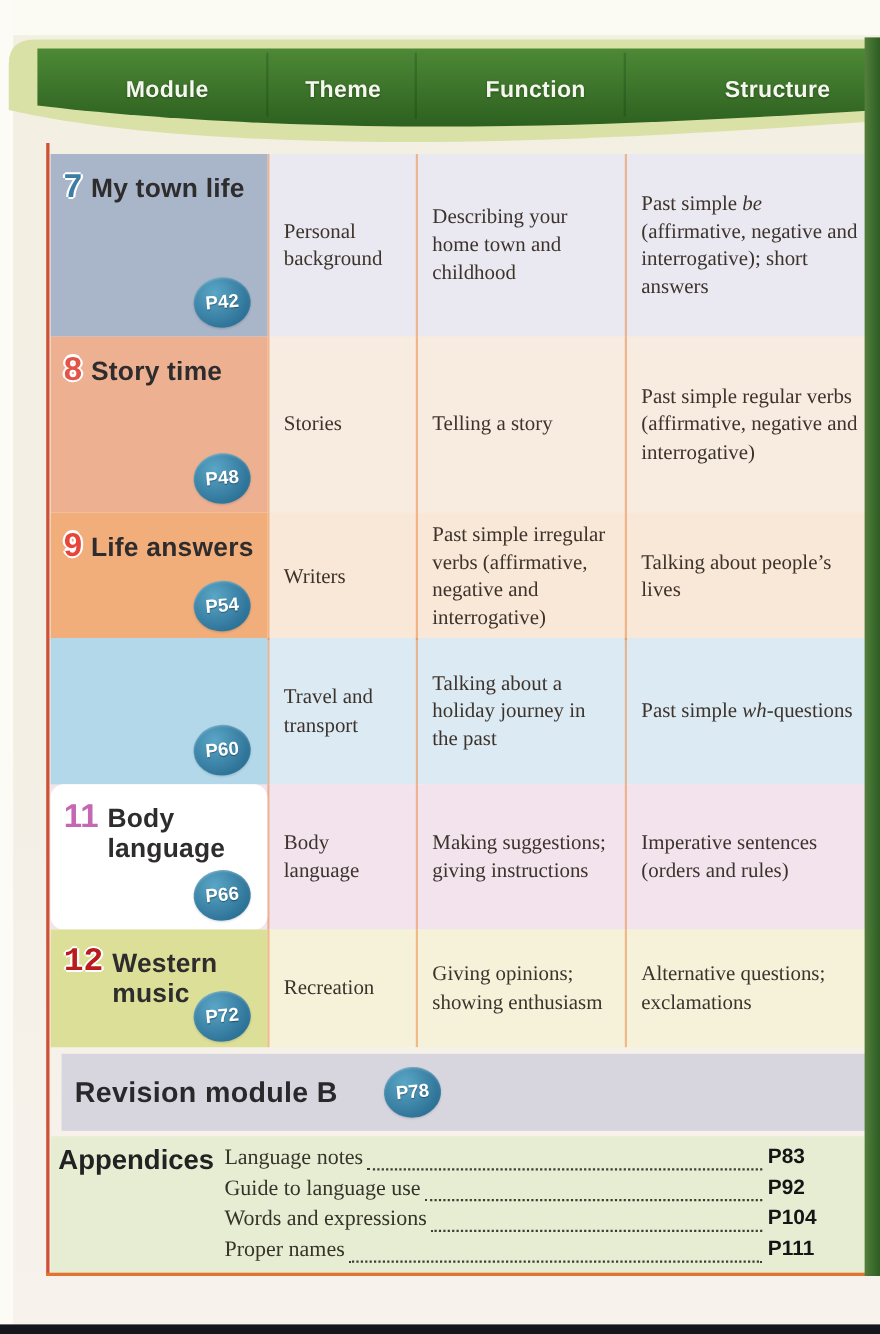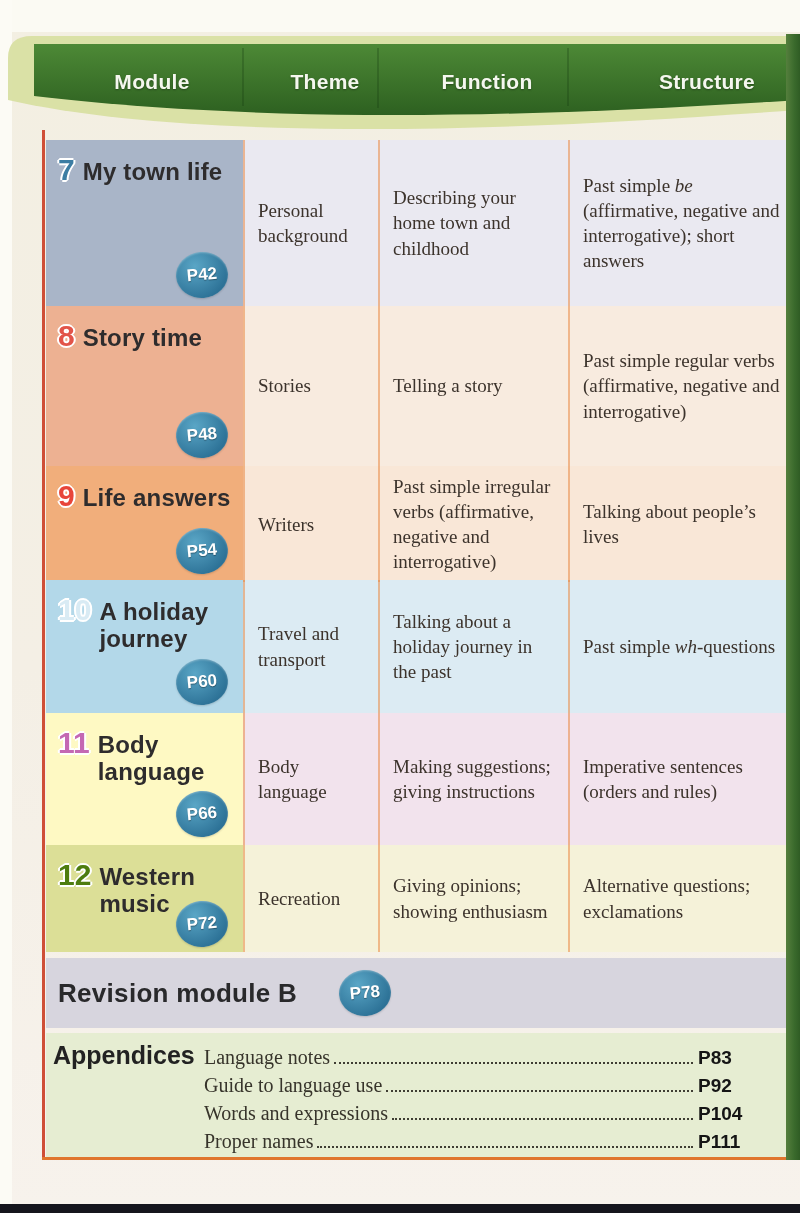--- a/index.html
+++ b/index.html
@@ -40,30 +40,30 @@
   .module-title{font-weight:bold;font-size:24px;line-height:1.14;color:#2e2c2d;padding-top:3px;letter-spacing:.2px;}
   .badge{
     position:absolute;right:15px;bottom:8px;width:52px;height:46px;border-radius:50%;
     background:radial-gradient(circle at 38% 30%,#5aa6c6,#2c7196 75%);
     color:#fff;font-weight:bold;font-size:17px;display:flex;align-items:center;justify-content:center;
     text-shadow:0 1px 1px rgba(0,0,0,.35);transform:rotate(-5deg);
     box-shadow:inset 0 1px 2px rgba(255,255,255,.3),0 1px 2px rgba(0,0,0,.15);
   }
   .r5 .badge{bottom:5px;}
 
-  .revision-band{position:absolute;left:46px;top:958px;width:740px;height:70px;background:#d7d5de;
+  .revision-band{position:absolute;left:56px;top:958px;width:740px;height:70px;background:#d7d5de;
     display:flex;align-items:center;z-index:2;}
   .revision-title{font-size:26px;font-weight:bold;color:#29292b;margin-left:12px;letter-spacing:.3px;}
   .badge-inline{position:static;margin-left:42px;flex:none;}
 
   .appendices-band{position:absolute;left:46px;top:1033px;width:740px;height:124px;background:#e6edd2;
     display:flex;box-sizing:border-box;padding-top:8px;z-index:2;}
   .app-title{font-size:25px;font-weight:bold;color:#222;width:158px;padding-left:7px;flex:none;box-sizing:border-box;}
   .app-list{flex:1;padding-right:38px;display:flex;flex-direction:column;}
-  .app-item{display:flex;align-items:flex-end;height:28px;}
+  .app-item{display:flex;height:28px;}
   .app-label{font-family:"Liberation Serif",serif;font-size:20px;color:#37342b;white-space:nowrap;}
   .leader{flex:1;border-bottom:2.5px dotted #3f3d33;margin:0 5px 5px 4px;}
   .app-page{font-size:19px;font-weight:bold;color:#151515;width:50px;flex:none;}
 </style>
 </head>
 <body>
 
 <div class="page">
   <div class="top-white"></div>
 
@@ -76,21 +76,21 @@
         </linearGradient>
       </defs>
       <path d="M 2 28 Q 2 6 26 6 L 794 6 L 794 80 C 650 90 500 100 340 99 C 210 98 90 90 2 70 Z" fill="#d8dfa2" opacity="0.95"></path>
       <path d="M 28 14 L 794 14 L 794 70 C 660 78 520 86 360 85 C 230 84 110 76 28 66 Z" fill="url(#hdrg)"></path>
       <line x1="237" y1="18" x2="237" y2="76" stroke="rgba(15,50,10,0.25)" stroke-width="2"></line>
       <line x1="372" y1="18" x2="372" y2="78" stroke="rgba(15,50,10,0.25)" stroke-width="2"></line>
       <line x1="562" y1="18" x2="562" y2="76" stroke="rgba(15,50,10,0.25)" stroke-width="2"></line>
     </svg>
   </div>
   <div class="hlabel" style="left:152px">Module</div>
-  <div class="hlabel" style="left:325px">Theme</div>
+  <div class="hlabel" style="left:312px">Theme</div>
   <div class="hlabel" style="left:487px">Function</div>
   <div class="hlabel" style="left:707px">Structure</div>
 
   <div class="table-frame-left"></div>
   <div class="table-frame-bottom"></div>
 
   <div class="rows">
 
     <div class="row r0" style="background: rgb(234, 233, 241);">
       <div class="module-cell" style="background: rgb(169, 181, 200);">
@@ -132,52 +132,48 @@
       </div>
       <div class="cell theme-cell">Writers</div>
       <div class="cell structure-cell">
         <div><span>Past simple irregular verbs (affirmative, negative and interrogative)</span><em></em><span></span></div>
       </div>
       <div class="cell function-cell">Talking about people’s lives</div>
     </div>
 
     <div class="row r3" style="background: rgb(220, 235, 243);">
       <div class="module-cell" style="background: rgb(179, 216, 233);">
-        <div class="mtitle">
-          <span class="module-number" style="color: rgb(217, 235, 244);">10</span>
-          <span class="module-title">A holiday journey</span>
-        </div>
         <div class="badge">P60</div>
       </div>
       <div class="cell theme-cell">Travel and transport</div>
       <div class="cell function-cell">Talking about a holiday journey in the past</div>
       <div class="cell structure-cell">
         <div><span>Past simple </span><em>wh</em><span>-questions</span></div>
       </div>
     </div>
 
     <div class="row r4" style="background: rgb(242, 227, 237);">
-      <div class="module-cell" style="background: #fef9c3;">
+      <div class="module-cell" style="background: #ffffff; border-radius: 12px;">
         <div class="mtitle">
           <span class="module-number" style="color: rgb(196, 104, 179);">11</span>
           <span class="module-title">Body language</span>
         </div>
         <div class="badge">P66</div>
       </div>
       <div class="cell theme-cell">Body language</div>
       <div class="cell function-cell">Making suggestions; giving instructions</div>
       <div class="cell structure-cell">
         <div><span>Imperative sentences (orders and rules)</span><em></em><span></span></div>
       </div>
     </div>
 
     <div class="row r5" style="background: rgb(245, 242, 217);">
       <div class="module-cell" style="background: rgb(220, 223, 151);">
         <div class="mtitle">
-          <span class="module-number" style="color: #4d7c0f;">12</span>
+          <span class="module-number" style="color: #b91c1c; font-family: Liberation Mono, monospace;">12</span>
           <span class="module-title">Western music</span>
         </div>
         <div class="badge">P72</div>
       </div>
       <div class="cell theme-cell">Recreation</div>
       <div class="cell function-cell">Giving opinions; showing enthusiasm</div>
       <div class="cell structure-cell">
         <div><span>Alternative questions; exclamations</span><em></em><span></span></div>
       </div>
     </div>

